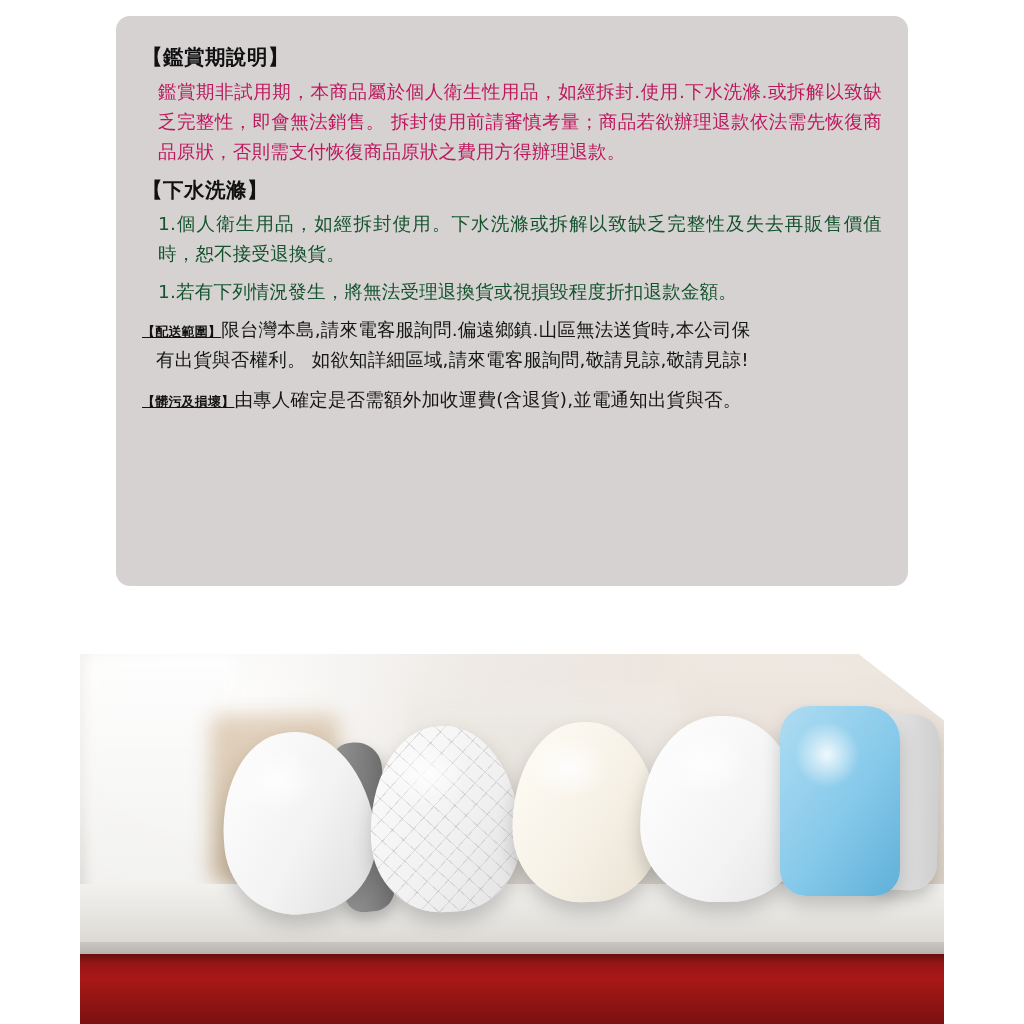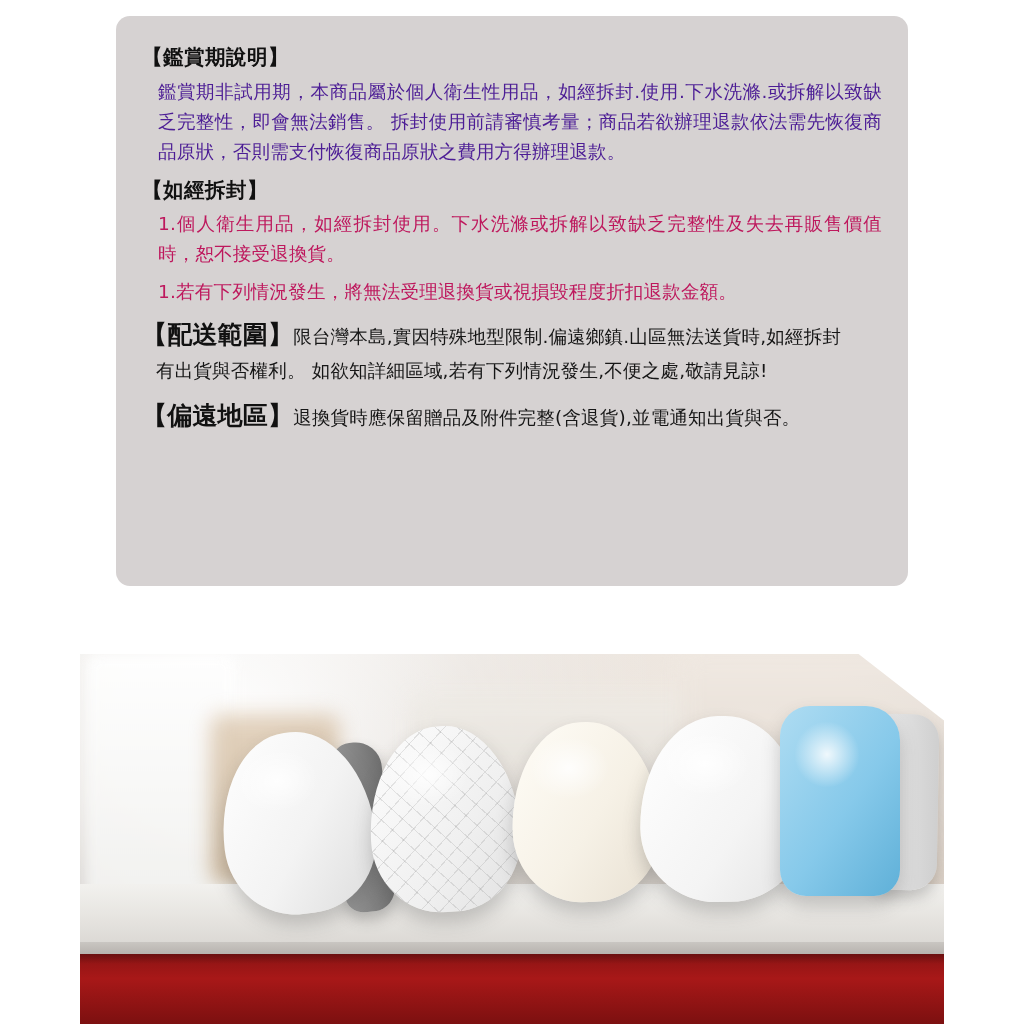--- a/index.html
+++ b/index.html
@@ -40,52 +40,53 @@
     line-height: 1.5;
     letter-spacing: 0.5px;
     color: #111111;
     margin: 0 0 4px 0;
   }
 
   .sec-body {
     font-size: 18.5px;
     line-height: 1.62;
     letter-spacing: 0.2px;
-    color: #4c1d95;
+    color: #be185d;
     margin: 0;
     text-align: justify;
   }
 
   .indent-1 {
     padding-left: 16px;
     text-indent: 0;
   }
 
   .numbered {
     font-size: 18.5px;
     line-height: 1.62;
     letter-spacing: 0.2px;
-    color: #be185d;
+    color: #14532d;
     margin: 0 0 8px 0;
     padding-left: 16px;
     text-align: justify;
   }
 
   .inline-section {
     font-size: 18.5px;
     line-height: 1.62;
     letter-spacing: 0.2px;
     color: #161616;
     margin: 0 0 4px 0;
     text-align: justify;
   }
   .inline-section .bracket-title {
-    font-size: 25px;
+    font-size: 13px;
     font-weight: bold;
     color: #111111;
+    text-decoration: underline;
   }
   .inline-pad {
     padding-left: 14px;
   }
 
   .gap-sm { height: 6px; }
 
   
   .photo {
     position: absolute;
@@ -260,34 +261,34 @@
 <div class="notice-panel">
 
   <div class="section">
     <p class="sec-head">【鑑賞期說明】</p>
     <p class="sec-body indent-1">鑑賞期非試用期，本商品屬於個人衛生性用品，如經拆封.使用.下水洗滌.或拆解以致缺乏完整性，即會無法銷售。 拆封使用前請審慎考量；商品若欲辦理退款依法需先恢復商品原狀，否則需支付恢復商品原狀之費用方得辦理退款。</p>
   </div>
 
   <div class="gap-sm"></div>
 
   <div class="section">
-    <p class="sec-head">【如經拆封】</p>
+    <p class="sec-head">【下水洗滌】</p>
     <p class="numbered">1.個人衛生用品，如經拆封使用。下水洗滌或拆解以致缺乏完整性及失去再販售價值時，恕不接受退換貨。</p>
     <p class="numbered">1.若有下列情況發生，將無法受理退換貨或視損毀程度折扣退款金額。</p>
   </div>
 
   <div class="inline-section">
-    <span class="bracket-title">【配送範圍】</span><span>限台灣本島,實因特殊地型限制.偏遠鄉鎮.山區無法送貨時,如經拆封</span>
-    <div class="inline-pad">有出貨與否權利。 如欲知詳細區域,若有下列情況發生,不便之處,敬請見諒!</div>
+    <span class="bracket-title">【配送範圍】</span><span>限台灣本島,請來電客服詢問.偏遠鄉鎮.山區無法送貨時,本公司保</span>
+    <div class="inline-pad">有出貨與否權利。 如欲知詳細區域,請來電客服詢問,敬請見諒,敬請見諒!</div>
   </div>
 
   <div class="gap-sm"></div>
 
   <div class="inline-section">
-    <span class="bracket-title">【偏遠地區】</span><span>退換貨時應保留贈品及附件完整(含退貨),並電通知出貨與否。</span>
+    <span class="bracket-title">【髒污及損壞】</span><span>由專人確定是否需額外加收運費(含退貨),並電通知出貨與否。</span>
   </div>
 
 </div>
 
 <div class="photo">
   <div class="room-bg"></div>
 
   <div class="blur-shape shape-window"></div>
   <div class="blur-shape shape-chair"></div>
   <div class="blur-shape shape-table"></div>

